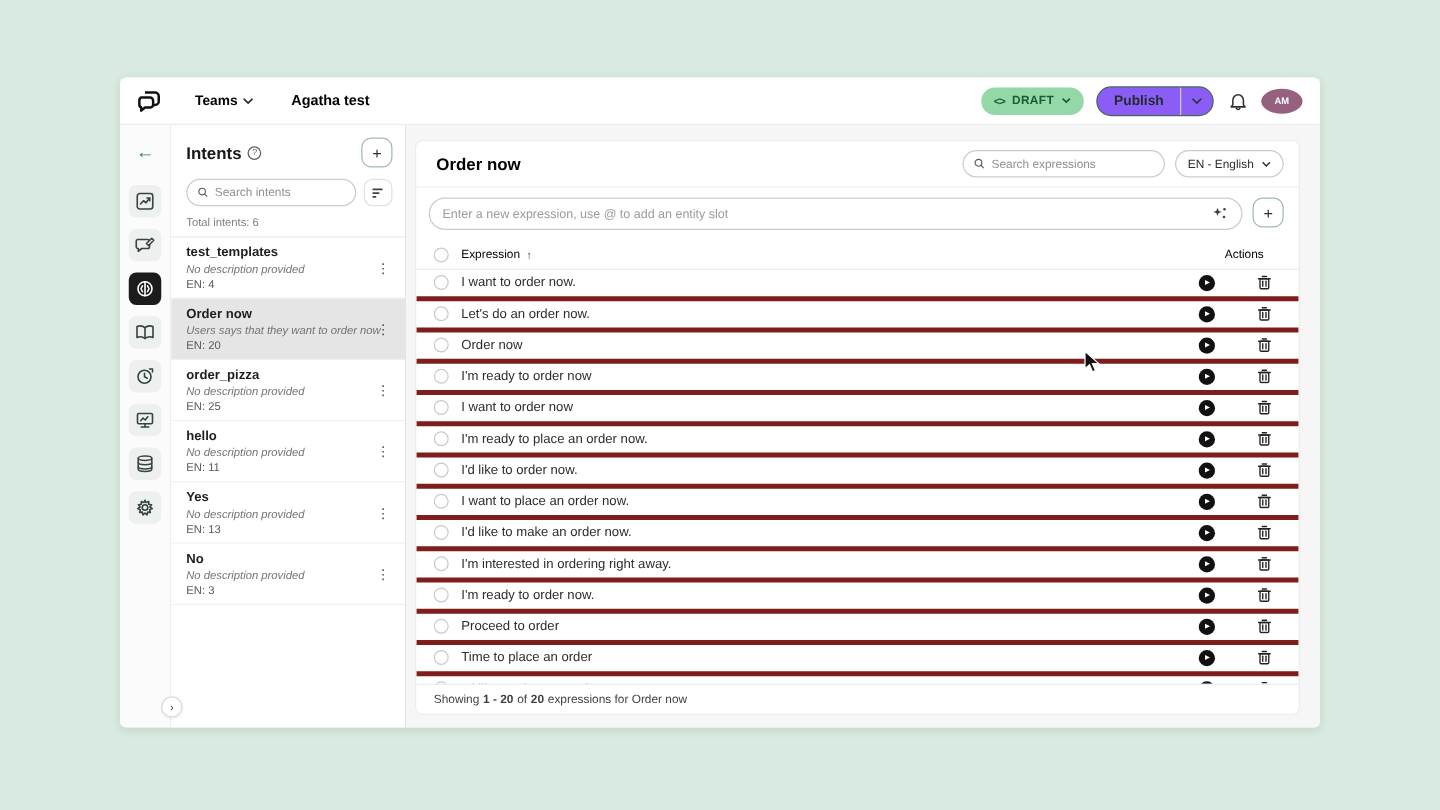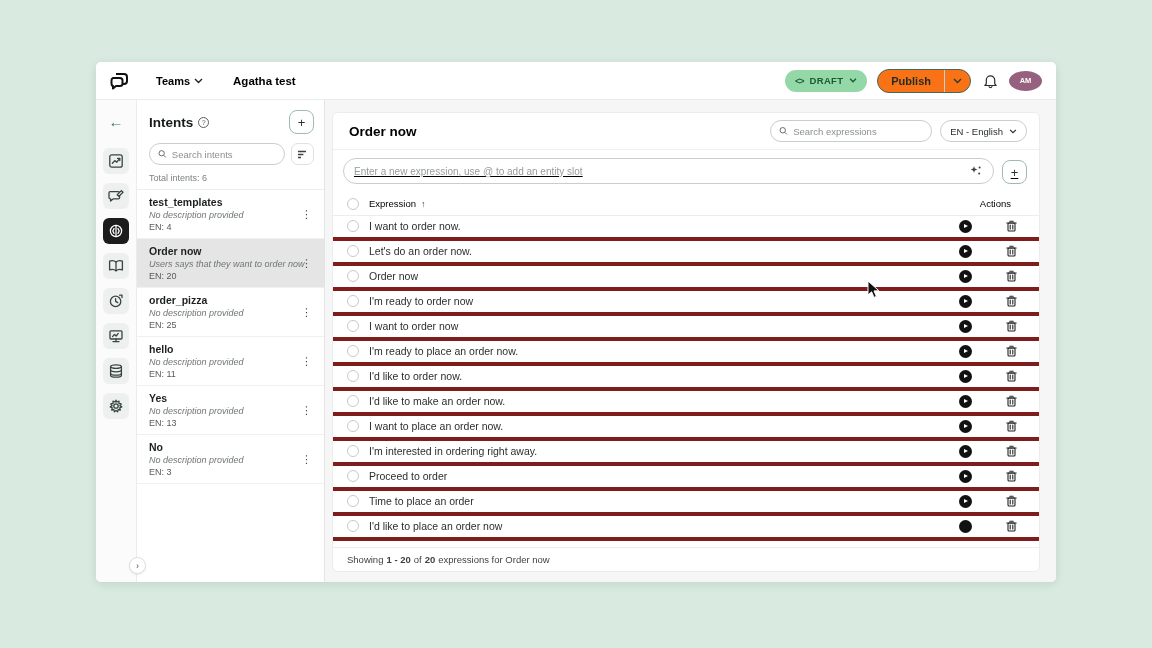--- a/index.html
+++ b/index.html
@@ -14,21 +14,21 @@
     border-bottom:1px solid #eceeed; }
   .logo { width:26px; height:26px; display:flex; align-items:center; justify-content:center; }
   .teams { display:flex; align-items:center; gap:4px; margin-left:22px; font-size:11px; font-weight:bold; color:#22282
 5; cursor:pointer; }
   .project-name { margin-left:30px; font-size:11.5px; font-weight:bold; color:#14181
 6; }
   .topbar-right { margin-left:auto; display:flex; align-items:center; gap:10px; }
   .draft-pill { display:flex; align-items:center; gap:6px; background:#93d8a6; color:#1b5a34;
     border-radius:12px; height:22px; padding:0 10px; font-size:9.5px; font-weight:bold; letter-spacing:.3px; cursor:pointer; }
   .draft-pill .code { font-size:9px; letter-spacing:-1px; font-weight:bold; }
-  .publish-split { display:flex; align-items:stretch; border:1.4px solid #46685a; border-radius:13px; height:24px; background:#f97316; overflow:hidden; }
+  .publish-split { display:flex; align-items:stretch; border:1.4px solid #46685a; border-radius:13px; height:24px; background:#8b5cf6; overflow:hidden; }
   .publish-btn { font-size:11px; font-weight:bold; color:#1e2d26; padding:0 13px; display:flex; align-items:center; cursor:pointer; }
   .publish-caret { border-left:1px solid #c7d2cc; width:26px; display:flex; align-items:center; justify-content:center; cursor:pointer; }
   .bell { width:18px; height:18px; display:flex; align-items:center; justify-content:center; cursor:pointer; }
   .avatar { width:33px; height:20px; border-radius:50%; background:#95617e; color:#fff; font-size:7.5px; font-weight:bold;
     display:flex; align-items:center; justify-content:center; cursor:pointer; }
 
   
   .app-body { display:flex; height:482px; position:relative; }
 
   
@@ -70,21 +70,21 @@
   .card { background:#fff; border-radius:6px; border:1px solid #ebedec; height:460px; display:flex; flex-direction:column; overflow:hidden; }
   .card-head { height:38px; display:flex; align-items:center; padding:0 12px 0 16px; border-bottom:1px solid #eef0ef; }
   .card-title { font-size:13.5px; font-weight:bold; color:#14181
 6; }
   .card-head-right { margin-left:auto; display:flex; align-items:center; gap:8px; }
   .expr-search { width:162px; height:22px; }
   .expr-search input { font-size:9.5px; }
   .lang-select { height:22px; border:1px solid #c9cecb; border-radius:12px; display:flex; align-items:center; gap:6px;
     padding:0 9px; font-size:9.5px; color:#2a302c; cursor:pointer; background:#fff; }
 
-  .new-expr-row { display:flex; align-items:flex-end; gap:8px; padding:8px 12px 8px 10px;text-decoration:underline; }
+  .new-expr-row { display:flex; align-items:flex-start; gap:8px; padding:8px 12px 8px 10px; }
   .new-expr-input { flex:1; height:26px; border:1px solid #c9cecb; border-radius:13px; display:flex; align-items:center; padding:0 10px; background:#fff; }
   .new-expr-input input { border:none; outline:none; flex:1; font-size:10px; color:#333; font-family:"Liberation Sans",sans-serif; background:transparent; }
   .new-expr-input input::placeholder { color:#979d99; }
 
   .tbl-header { height:24px; display:flex; align-items:center; padding:0 28px 0 14px; border-bottom:1px solid #eceeed; }
   .chk { width:12px; height:12px; border:1px solid #c6cbc8; border-radius:50%; flex:0 0 12px; background:#fff; cursor:pointer; }
   .th-label { font-size:9.5px; color:#83898
 5; margin-left:10px; }
   .th-sort { font-size:9px; color:#3d443f; margin-left:5px; cursor:pointer; }
   .th-actions { margin-left:auto; font-size:9.5px; color:#83898
@@ -503,20 +503,45 @@
                     <line x1="3.8" y1="1.2" x2="7.2" y2="1.2"></line>
                     <line x1="4.2" y1="5" x2="4.2" y2="9"></line>
                     <line x1="6.8" y1="5" x2="6.8" y2="9"></line>
         </svg>
       </div>
     </div>
   </div>
 
   <div class="expr-row">
     <div class="chk"></div>
+    <span class="expr-text">I want to place an order now.</span>
+    <div class="row-actions">
+      <div class="play-circle">
+                  <div class="play-tri"></div>
+                </div>
+      <div class="icon-btn">
+        <svg width="12" height="12" viewBox="0 0 12 12">
+          <path d="M1.5 10.5 L2 8.2 L8.6 1.6 L10.4 3.4 L3.8 10 Z" fill="none" stroke="#20
+2522" stroke-width="1.1" stroke-linejoin="round"></path>
+        </svg>
+      </div>
+      <div class="icon-btn">
+        <svg width="11" height="12" viewBox="0 0 11 12" fill="none" stroke="#202522" stroke-width="1.1" stroke-linecap="round">
+          <rect x="2" y="3" width="7" height="8" rx="1"></rect>
+                    <line x1="0.8" y1="3" x2="10.2" y2="3"></line>
+                    <line x1="3.8" y1="1.2" x2="7.2" y2="1.2"></line>
+                    <line x1="4.2" y1="5" x2="4.2" y2="9"></line>
+                    <line x1="6.8" y1="5" x2="6.8" y2="9"></line>
+        </svg>
+      </div>
+    </div>
+  </div>
+
+  <div class="expr-row">
+    <div class="chk"></div>
     <span class="expr-text">I'd like to make an order now.</span>
     <div class="row-actions">
       <div class="play-circle">
                   <div class="play-tri"></div>
                 </div>
       <div class="icon-btn">
         <svg width="12" height="12" viewBox="0 0 12 12">
           <path d="M1.5 10.5 L2 8.2 L8.6 1.6 L10.4 3.4 L3.8 10 Z" fill="none" stroke="#20
 2522" stroke-width="1.1" stroke-linejoin="round"></path>
         </svg>
@@ -528,45 +553,20 @@
                     <line x1="3.8" y1="1.2" x2="7.2" y2="1.2"></line>
                     <line x1="4.2" y1="5" x2="4.2" y2="9"></line>
                     <line x1="6.8" y1="5" x2="6.8" y2="9"></line>
         </svg>
       </div>
     </div>
   </div>
 
   <div class="expr-row">
     <div class="chk"></div>
-    <span class="expr-text">I want to place an order now.</span>
-    <div class="row-actions">
-      <div class="play-circle">
-                  <div class="play-tri"></div>
-                </div>
-      <div class="icon-btn">
-        <svg width="12" height="12" viewBox="0 0 12 12">
-          <path d="M1.5 10.5 L2 8.2 L8.6 1.6 L10.4 3.4 L3.8 10 Z" fill="none" stroke="#20
-2522" stroke-width="1.1" stroke-linejoin="round"></path>
-        </svg>
-      </div>
-      <div class="icon-btn">
-        <svg width="11" height="12" viewBox="0 0 11 12" fill="none" stroke="#202522" stroke-width="1.1" stroke-linecap="round">
-          <rect x="2" y="3" width="7" height="8" rx="1"></rect>
-                    <line x1="0.8" y1="3" x2="10.2" y2="3"></line>
-                    <line x1="3.8" y1="1.2" x2="7.2" y2="1.2"></line>
-                    <line x1="4.2" y1="5" x2="4.2" y2="9"></line>
-                    <line x1="6.8" y1="5" x2="6.8" y2="9"></line>
-        </svg>
-      </div>
-    </div>
-  </div>
-
-  <div class="expr-row">
-    <div class="chk"></div>
     <span class="expr-text">I'm interested in ordering right away.</span>
     <div class="row-actions">
       <div class="play-circle">
                   <div class="play-tri"></div>
                 </div>
       <div class="icon-btn">
         <svg width="12" height="12" viewBox="0 0 12 12">
           <path d="M1.5 10.5 L2 8.2 L8.6 1.6 L10.4 3.4 L3.8 10 Z" fill="none" stroke="#20
 2522" stroke-width="1.1" stroke-linejoin="round"></path>
         </svg>
@@ -576,20 +576,44 @@
           <rect x="2" y="3" width="7" height="8" rx="1"></rect>
                     <line x1="0.8" y1="3" x2="10.2" y2="3"></line>
                     <line x1="3.8" y1="1.2" x2="7.2" y2="1.2"></line>
                     <line x1="4.2" y1="5" x2="4.2" y2="9"></line>
                     <line x1="6.8" y1="5" x2="6.8" y2="9"></line>
         </svg>
       </div>
     </div>
   </div>
 
+  <div class="expr-row">
+    <div class="chk"></div>
+    <span class="expr-text">I'm ready to order now.</span>
+    <div class="row-actions">
+      <div class="play-circle">
+                  <div class="play-tri"></div>
+                </div>
+      <div class="icon-btn">
+        <svg width="12" height="12" viewBox="0 0 12 12">
+          <path d="M1.5 10.5 L2 8.2 L8.6 1.6 L10.4 3.4 L3.8 10 Z" fill="none" stroke="#20
+2522" stroke-width="1.1" stroke-linejoin="round"></path>
+        </svg>
+      </div>
+      <div class="icon-btn">
+        <svg width="11" height="12" viewBox="0 0 11 12" fill="none" stroke="#202522" stroke-width="1.1" stroke-linecap="round">
+          <rect x="2" y="3" width="7" height="8" rx="1"></rect>
+                    <line x1="0.8" y1="3" x2="10.2" y2="3"></line>
+                    <line x1="3.8" y1="1.2" x2="7.2" y2="1.2"></line>
+                    <line x1="4.2" y1="5" x2="4.2" y2="9"></line>
+                    <line x1="6.8" y1="5" x2="6.8" y2="9"></line>
+        </svg>
+      </div>
+    </div>
+  </div>
 
   <div class="expr-row">
     <div class="chk"></div>
     <span class="expr-text">Proceed to order</span>
     <div class="row-actions">
       <div class="play-circle">
                   <div class="play-tri"></div>
                 </div>
       <div class="icon-btn">
         <svg width="12" height="12" viewBox="0 0 12 12">

